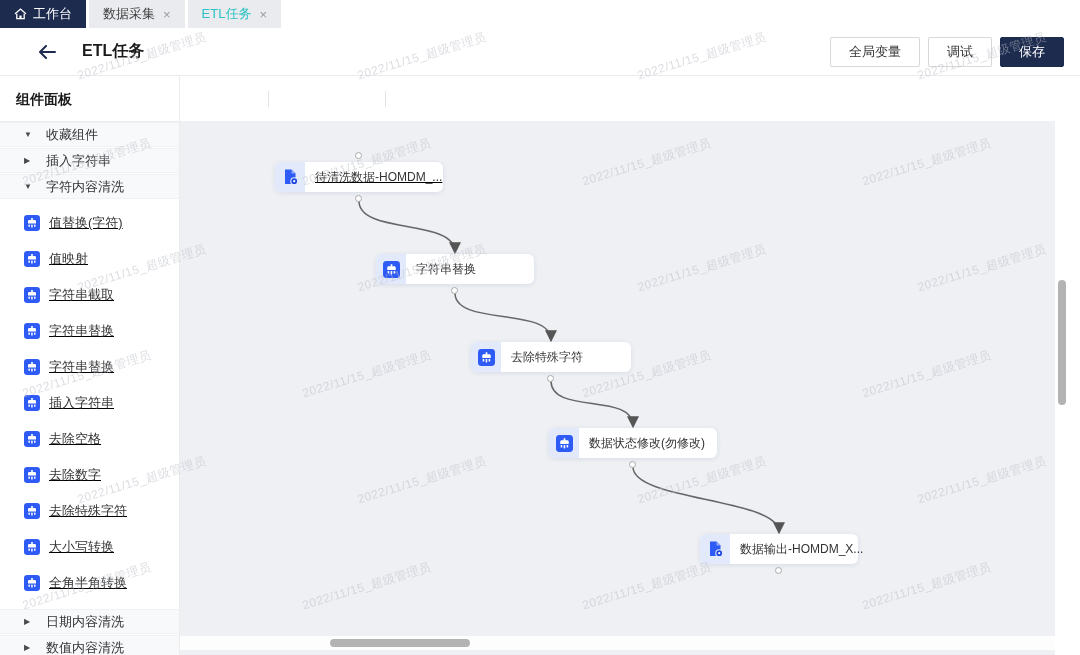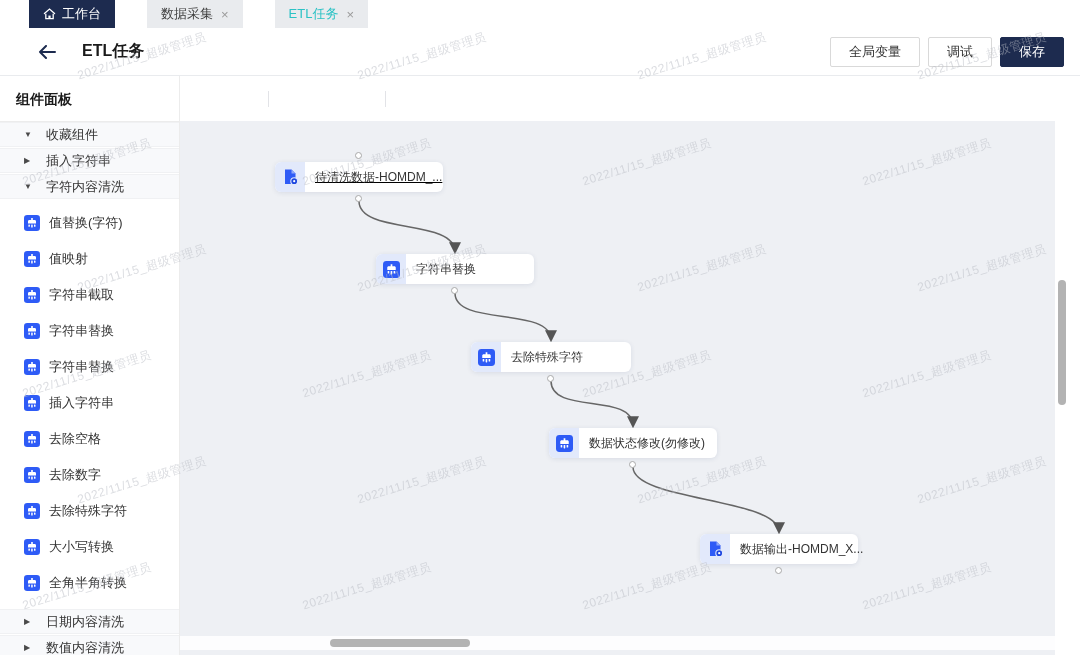--- a/index.html
+++ b/index.html
@@ -3,21 +3,21 @@
 <meta charset="utf-8">
 <style>
   * { margin:0; padding:0; box-sizing:border-box; }
   html,body { width:1080px; height:655px; overflow:hidden; background:#eef0f4;
     font-family:"Liberation Sans","DejaVu Sans",sans-serif; }
   .app { width:1080px; height:655px; display:flex; flex-direction:column; position:relative; background:#fff; }
 
   
   .tabbar { height:28px; background:#fff; display:flex; align-items:stretch; flex:0 0 28px; }
   .tab { display:flex; align-items:center; gap:6px; padding:0 14px; font-size:13px;
-         background:#e9ebee; color:#3d3d3d; margin-right:3px; cursor:pointer; white-space:nowrap;margin-left:29px; }
+         background:#e9ebee; color:#3d3d3d; margin-right:3px; cursor:pointer; white-space:nowrap; }
   .tab.dark { background:#1d2b4f; color:#fff; }
   .tab.accent .tab-label { color:#2cc2c5; }
   .tab-close { color:#9a9a9a; font-size:13px; margin-left:2px; line-height:1; }
   .home-ico svg { display:block; }
 
   
   .header { height:48px; flex:0 0 48px; background:#fff; display:flex; align-items:center;
             justify-content:space-between; padding:0 16px 0 38px; border-bottom:1px solid #e9ebee; }
   .header-left { display:flex; align-items:center; gap:26px; }
   .back-btn { display:flex; align-items:center; cursor:pointer; }
@@ -32,21 +32,21 @@
 
   
   .sidebar { width:180px; flex:0 0 180px; background:#fff; border-right:1px solid #ececec;
              overflow:hidden; }
   .panel-title { height:46px; line-height:46px; padding-left:16px; font-size:14px; font-weight:bold;
                  color:#1a1a1a; border-bottom:1px solid #ececec; }
   .section { height:25px; display:flex; align-items:center; gap:12px; padding-left:24px;
              background:#f8f9fb; border-top:1px solid #f0f1f3; border-bottom:1px solid #f0f1f3;
              margin-bottom:1px; font-size:13px; color:#333; cursor:pointer; }
   .caret { font-size:8px; color:#4a4a4a; width:10px; }
-  .items { padding:5px 0 8px 0; background:#fff; }
+  .items { padding:5px 0 8px 0; background:#fff;text-decoration:underline; }
   .item { height:36px; display:flex; align-items:center; gap:9px; padding-left:24px;
           font-size:13px; color:#333; cursor:pointer; }
   .item .ico svg { display:block; }
 
   
   .canvas { flex:1; position:relative; background:#eef0f4; overflow:hidden; }
   .canvas-toolbar { position:absolute; left:0; top:0; right:0; height:45px; background:#fff; }
   .tb-divider { position:absolute; top:15px; width:1px; height:16px; background:#e2e3e7; }
   #edges { position:absolute; left:0; top:0; z-index:1; pointer-events:none; }
   .node { position:absolute; height:30px; background:#fff; border-radius:6px; display:flex;

